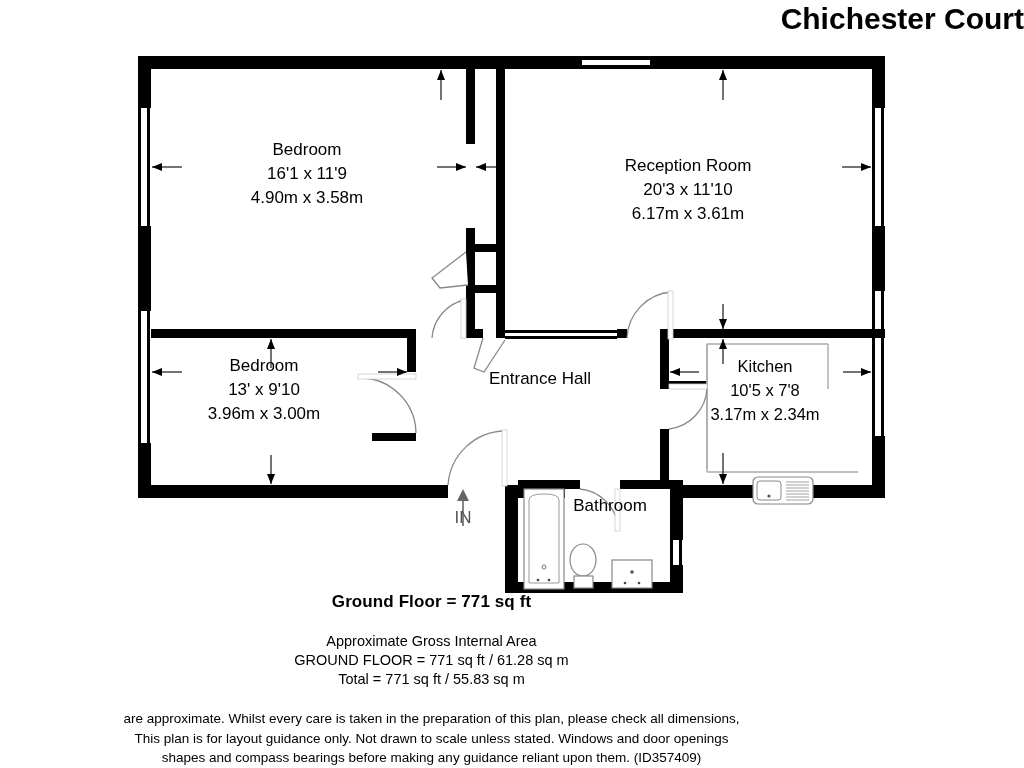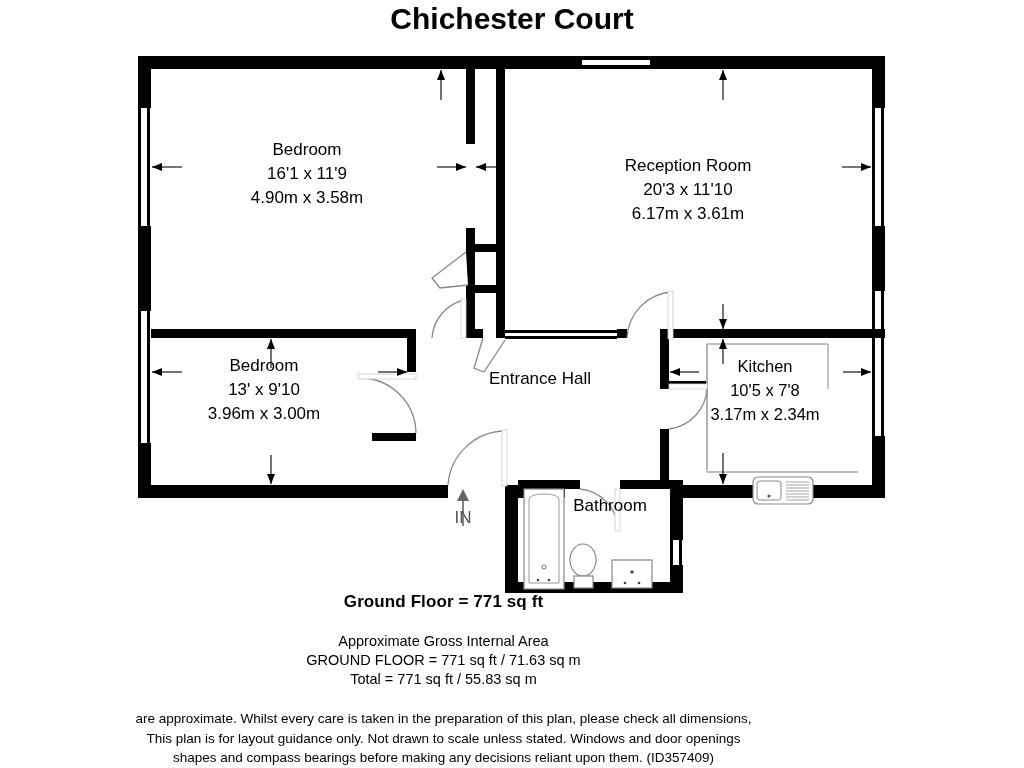--- a/index.html
+++ b/index.html
@@ -19,21 +19,21 @@
   #page {
     position: relative;
     width: 1024px;
     height: 768px;
   }
   #title {
     position: absolute;
     left: 0;
     top: 2px;
     width: 1024px;
-    text-align: center;
+    text-align: right;
     font-size: 30px;
     font-weight: bold;
     letter-spacing: 0px;
   }
   #plan-wrap {
     position: absolute;
     left: 0;
     top: 48px;
     width: 1024px;
     height: 545px;
@@ -51,21 +51,21 @@
     font-size: 16.5px;
   }
   .in-label {
     font-family: "Liberation Sans", sans-serif;
     font-size: 17px;
     fill: #555555;
     text-anchor: middle;
   }
   #footer {
     position: absolute;
-    left: 12px;
+    left: 0;
     top: 592px;
     width: 863px;
     text-align: center;
   }
   #area-heading {
     font-size: 17px;
     font-weight: bold;
     margin: 0 0 20px 0;
     letter-spacing: 0.1px;
   }
@@ -370,22 +370,22 @@
           <text class="room-label" x="610" y="463"><tspan id="r5n">Bathroom</tspan></text>
         </g>
       </g>
 
     </svg>
   </div>
 
   <div id="footer">
     <p id="area-heading">Ground Floor = 771 sq ft</p>
     <p class="area-line">Approximate Gross Internal Area</p>
-    <p class="area-line">GROUND FLOOR = 771 sq ft / 71.63 sq m</p>
+    <p class="area-line">GROUND FLOOR = 771 sq ft / 61.28 sq m</p>
     <p class="area-line">Total = 771 sq ft / 55.83 sq m</p>
     <div id="disclaimer">
       <span class="disclaimer-line">are approximate. Whilst every care is taken in the preparation of this plan, please check all dimensions,</span>
       <span class="disclaimer-line">This plan is for layout guidance only. Not drawn to scale unless stated. Windows and door openings</span>
-      <span class="disclaimer-line">shapes and compass bearings before making any decisions reliant upon them. (ID357409)</span>
+      <span class="disclaimer-line">shapes and compass bearings before making any guidance reliant upon them. (ID357409)</span>
     </div>
   </div>
 
 </div>
 
 </body></html>

